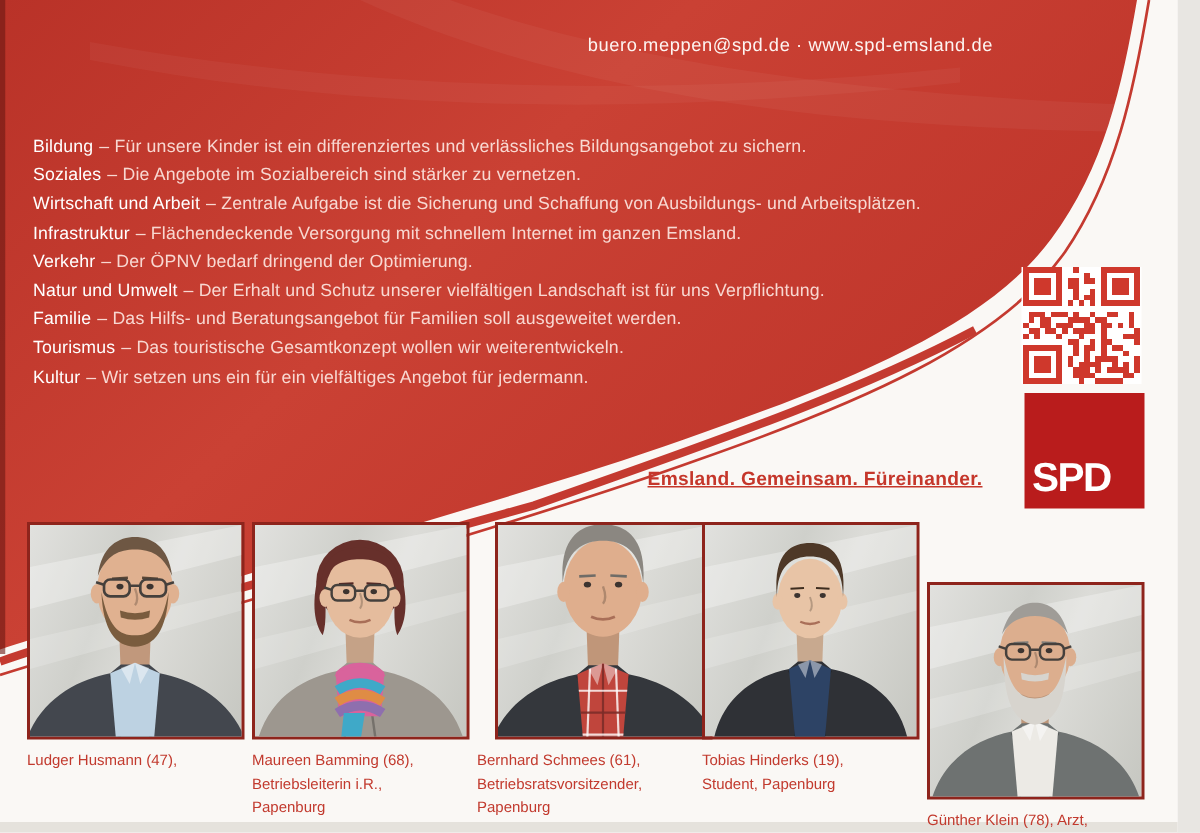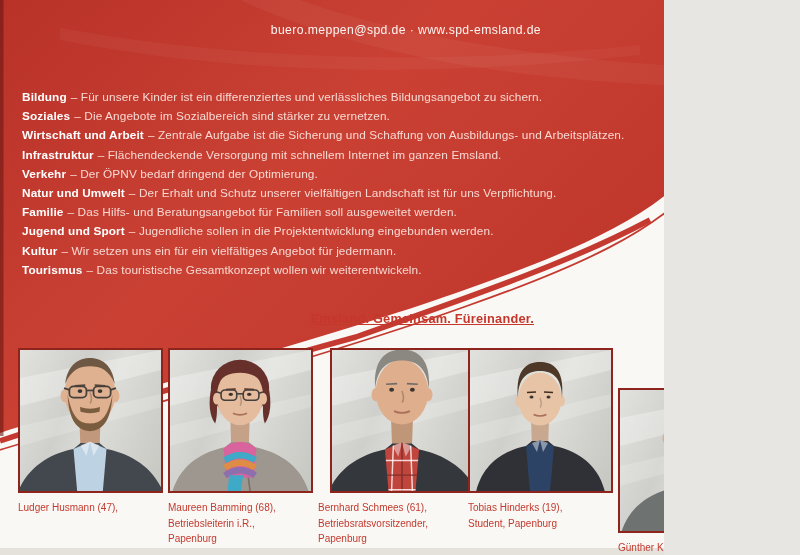--- a/index.html
+++ b/index.html
@@ -1,28 +1,28 @@
 <!DOCTYPE html>
 <html><head>
 <meta charset="utf-8">
 <style>
   html,body{margin:0;padding:0;background:#e8e6e2;}
-  .page{position:relative;width:664px;height:555px;background:#faf8f5;overflow:hidden;
+  .page{position:relative;width:785px;height:555px;background:#faf8f5;overflow:hidden;
         font-family:"Liberation Sans",sans-serif;}
   svg.bg{position:absolute;left:0;top:0;}
   .contact{position:absolute;top:23px;right:123px;color:#fdf4f1;font-size:12.2px;
            letter-spacing:.4px;white-space:nowrap;}
   .policies{position:absolute;left:22px;top:88px;}
   .policy-line{height:19.2px;line-height:19.2px;font-size:11.8px;white-space:nowrap;letter-spacing:.12px;}
-  .policy-line .topic{font-weight:bold;color:#ffffff;}
+  .policy-line .topic{font-weight:normal;color:#ffffff;}
   .policy-line .desc{color:rgba(255,238,232,.88);margin-left:4px;}
   .qr{position:absolute;left:681px;top:178px;width:80px;height:78px;background:#ffffff;}
   .qr svg{display:block;width:80px;height:78px;}
-  .spd{position:absolute;left:683px;top:262px;width:80px;height:77px;background:#ec4899;
-       display:flex;align-items:flex-end;justify-content:center;}
+  .spd{position:absolute;left:683px;top:262px;width:80px;height:77px;background:#b91c1c;
+       display:flex;align-items:flex-end;}
   .spd span{color:#ffffff;font-weight:bold;font-size:27px;line-height:1;
             padding:0 0 7px 5px;letter-spacing:-1px;}
   .slogan-wrap{position:absolute;right:130px;top:311px;text-align:right;}
   .slogan{font-size:12.8px;font-weight:bold;color:#c5372b;letter-spacing:.2px;white-space:nowrap;text-decoration:underline;}
   .subline{font-size:10px;font-style:italic;color:#c5372b;margin-top:1px;white-space:nowrap;}
   figure.person{position:absolute;top:348px;width:145px;height:145px;margin:0;padding:0;}
   .photo{width:141px;height:141px;border:2px solid #8e241c;
          background:linear-gradient(112deg,#e1e1de 0%,#cfd0cb 35%,#dcdcd8 55%,#c6c7c1 100%);}
   .photo svg{display:block;width:141px;height:141px;}
   .caption{position:absolute;top:152px;left:0;width:160px;color:#c23a2e;
@@ -75,30 +75,27 @@
   </div>
 
   <div class="policy-line">
     <span class="topic">Natur und Umwelt</span><span class="desc">– Der Erhalt und Schutz unserer vielfältigen Landschaft ist für uns Verpflichtung.</span>
   </div>
 
   <div class="policy-line">
     <span class="topic">Familie</span><span class="desc">– Das Hilfs- und Beratungsangebot für Familien soll ausgeweitet werden.</span>
   </div>
 
-  <div class="policy-line">
-    <span class="topic">Jugend und Sport</span><span class="desc">– Jugendliche sollen in die Projektentwicklung eingebunden werden.</span>
+
+  <div class="policy-line">
+    <span class="topic">Tourismus</span><span class="desc">– Das touristische Gesamtkonzept wollen wir weiterentwickeln.</span>
   </div>
 
   <div class="policy-line">
     <span class="topic">Kultur</span><span class="desc">– Wir setzen uns ein für ein vielfältiges Angebot für jedermann.</span>
-  </div>
-
-  <div class="policy-line">
-    <span class="topic">Tourismus</span><span class="desc">– Das touristische Gesamtkonzept wollen wir weiterentwickeln.</span>
   </div>
 </div>
 
   <div class="qr">
     <svg id="qr-svg" viewBox="0 0 21 21" shape-rendering="crispEdges">
         <rect x="0" y="0" width="7" height="7" fill="#cf382c"></rect>
         <rect x="1" y="1" width="5" height="5" fill="#ffffff"></rect>
         <rect x="2" y="2" width="3" height="3" fill="#cf382c"></rect>
         <rect x="14" y="0" width="7" height="7" fill="#cf382c"></rect>
         <rect x="15" y="1" width="5" height="5" fill="#ffffff"></rect>

